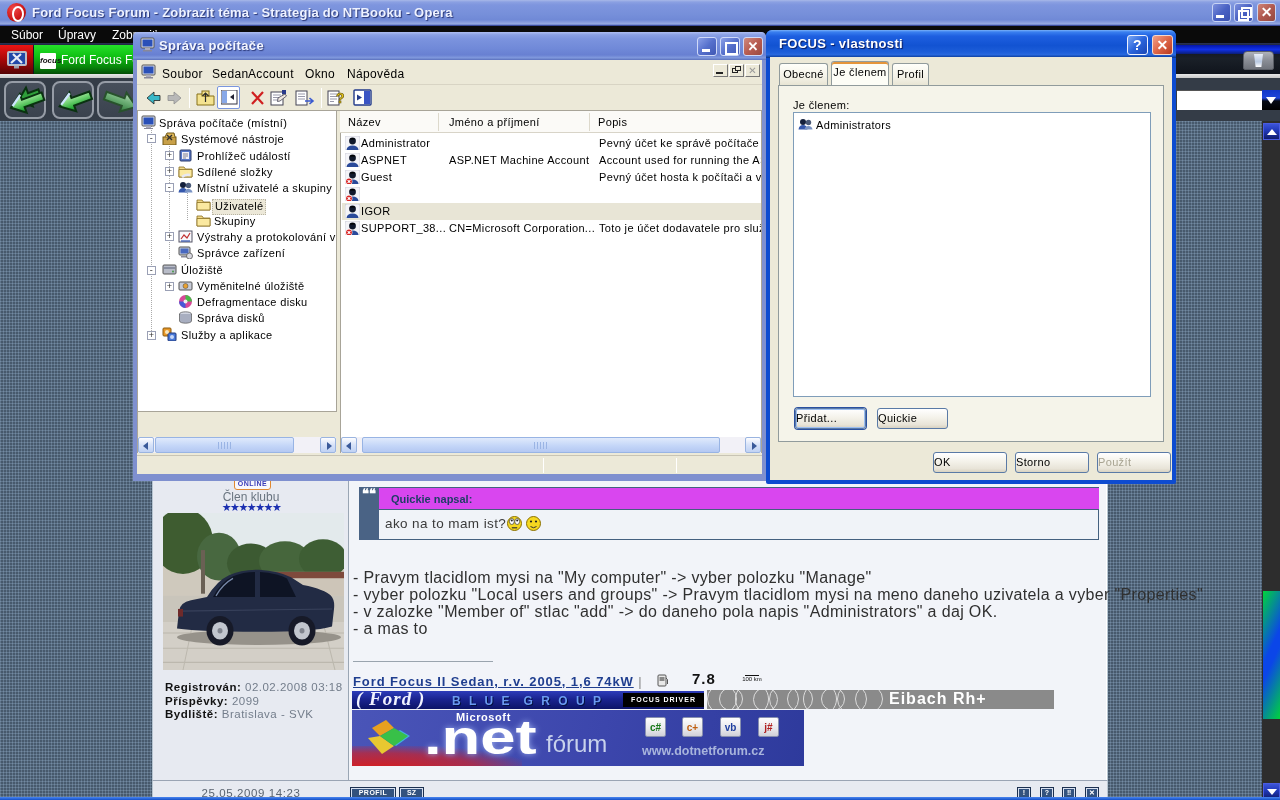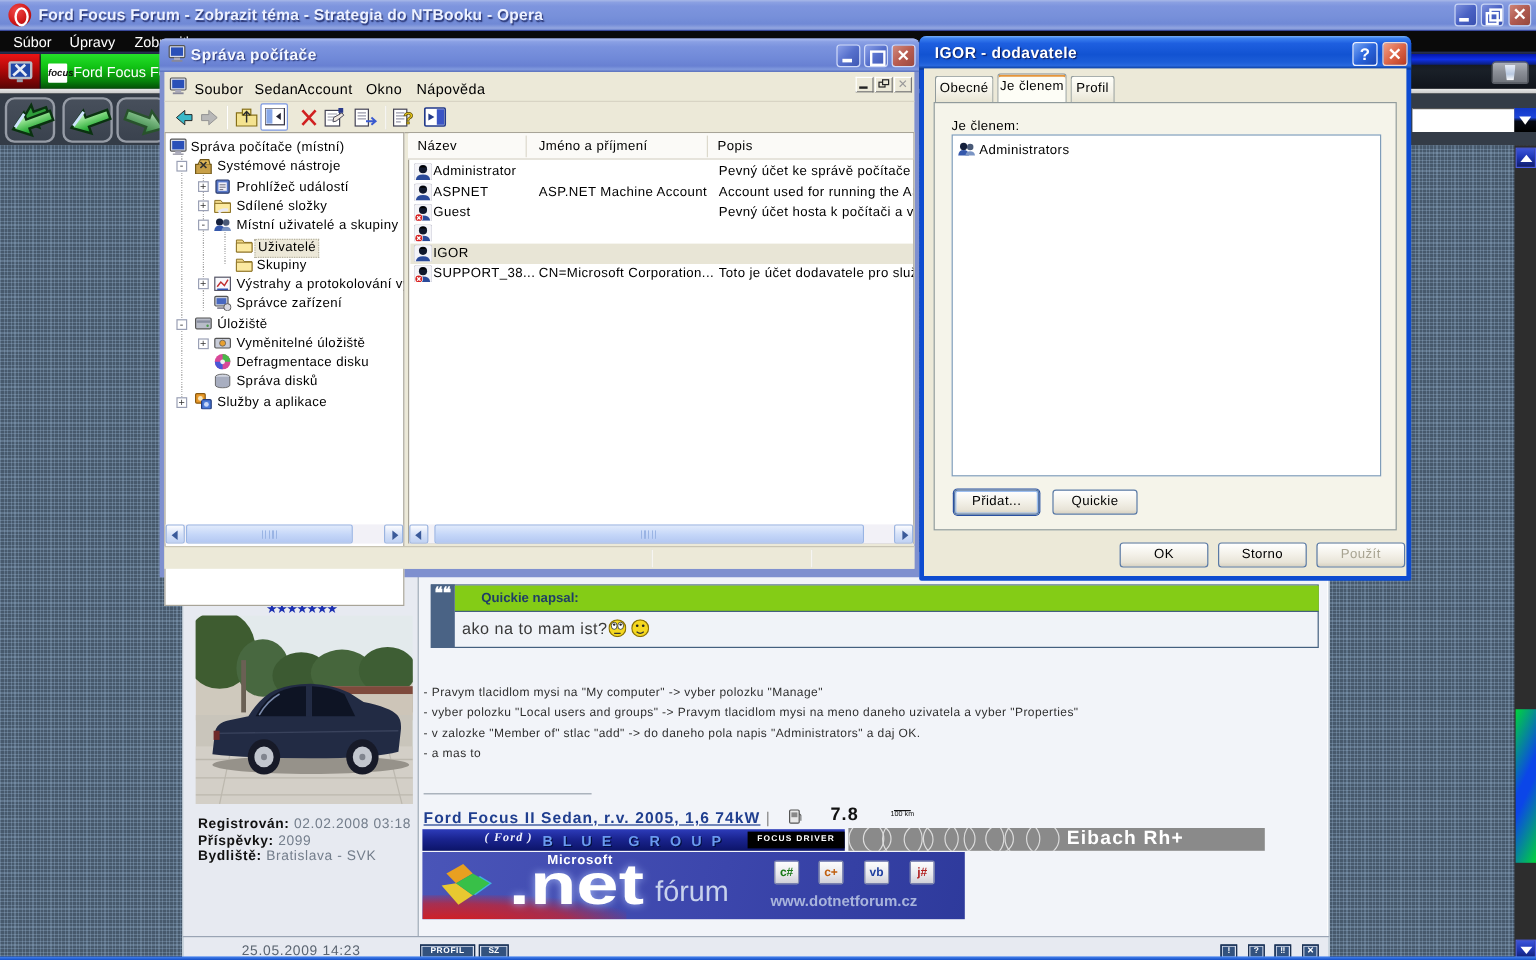--- a/index.html
+++ b/index.html
@@ -76,34 +76,34 @@
 #uinfo b { color:#111; }
 #ffooter { left:152px; top:780px; width:956px; height:18px; background:#e7eaf1; border-top:1px solid #9aa4b4; border-left:1px solid #b8c6d2; border-right:1px solid #b8c6d2; }
 #fdate { left:153px; top:787px; width:196px; text-align:center; font-size:11.5px; letter-spacing:.6px; color:#5a6470; }
 .fbtn { background:#33527e; box-shadow:inset 0 0 0 1px #d8e0f0; border:1px solid #1c3050; color:#fff; font-size:7px; font-weight:bold; text-align:center; }
 #bprofil { left:350px; top:787px; width:46px; height:12px; line-height:10px; letter-spacing:.5px; }
 #bsz { left:399px; top:787px; width:25px; height:12px; line-height:10px; }
 .sbtn2 { top:787px; width:14px; height:12px; line-height:10px; }
 
 #qbox { left:359px; top:487px; width:740px; height:53px; border:1px solid #44607f; background:#f0f3f8; }
 #qside { left:359px; top:487px; width:20px; height:53px; background:#4a6385; color:#fff; font-size:13px; font-weight:bold; text-align:center; line-height:14px; }
-#qhead { left:379px; top:488px; width:720px; height:22px; background:#84cc16; border-bottom:1px solid #44607f; color:#1f3e66; font-size:11px; font-weight:bold; line-height:22px; padding-left:22px; }
+#qhead { left:379px; top:488px; width:720px; height:22px; background:#d946ef; border-bottom:1px solid #44607f; color:#1f3e66; font-size:11px; font-weight:bold; line-height:22px; padding-left:12px; }
 #qbody { left:385px; top:516px; font-size:13.5px; letter-spacing:.4px; color:#3a3a3a; }
 .smiley { top:516px; width:15px; height:15px; }
 
-#post { left:353px; top:569px; font-size:10px; letter-spacing:.35px; color:#303030; line-height:17px; white-space:pre; }
+#post { left:353px; top:569px; font-size:16px; letter-spacing:.35px; color:#303030; line-height:17px; white-space:pre; }
 #sigline { left:353px; top:661px; width:140px; height:1px; background:#9aa4ae; }
 #sig { left:353px; top:674px; font-size:13px; letter-spacing:.9px; }
 #sig a { color:#1f3e8f; font-weight:bold; text-decoration:underline; }
 #fuel { left:657px; top:673px; }
 #consum { left:692px; top:670px; font-size:15px; font-weight:bold; color:#111; letter-spacing:1px; }
 #per100 { left:737px; top:671px; font-size:6px; color:#111; text-align:center; width:30px; }
 
 #fordban { left:352px; top:691px; width:352px; height:18px; background:linear-gradient(180deg,#2d3cba 0%,#1a2490 45%,#0c1468 100%); overflow:hidden; }
-#fordoval { position:absolute; left:4px; top:0px; width:88px; height:17px; color:#f0f2ff; font-family:"Liberation Serif",serif; font-style:italic; font-weight:bold; font-size:10px; text-align:right; line-height:16px; letter-spacing:1px; }
+#fordoval { position:absolute; left:4px; top:0px; width:88px; height:17px; color:#f0f2ff; font-family:"Liberation Serif",serif; font-style:italic; font-weight:bold; font-size:19px; text-align:left; line-height:16px; letter-spacing:1px; }
 #bluegroup { position:absolute; left:100px; top:3px; color:#6a9af0; font-size:12px; font-weight:bold; letter-spacing:2.5px; text-shadow:1px 1px 0 #041040; }
 #focusdriver { position:absolute; left:271px; top:2px; width:81px; height:14px; background:#000; color:#fff; font-size:7px; font-weight:bold; text-align:center; line-height:14px; letter-spacing:1px; }
 #eibach { left:707px; top:690px; width:347px; height:19px; background:#8a8a8a; overflow:hidden; }
 #eibach .sw { position:absolute; border:1.5px solid #dcdcdc; border-radius:50%; }
 #eibach .txt { position:absolute; left:182px; top:0px; color:#fff; font-size:16px; font-weight:bold; letter-spacing:1px; }
 #netban { left:352px; top:710px; width:452px; height:56px; background:linear-gradient(105deg,#4a55b8 0%,#3c46ac 55%,#2e3a9c 100%); overflow:hidden; }
 #netred { position:absolute; left:0; top:36px; width:170px; height:20px; background:radial-gradient(ellipse at 12% 120%, rgba(228,24,16,.95) 0%, rgba(228,24,16,.6) 50%, rgba(228,24,16,0) 78%); }
 #netms { position:absolute; left:104px; top:1px; color:#fff; font-size:11px; font-weight:bold; letter-spacing:.6px; }
 #nettext { position:absolute; left:72px; top:0px; color:#fff; font-size:48px; font-weight:bold; letter-spacing:0; transform:scaleX(1.32); transform-origin:0 0; text-shadow:0 0 6px rgba(180,200,255,.8); }
 #netforum { position:absolute; left:194px; top:20px; color:#c8d2ec; font-size:24px; }
@@ -126,21 +126,21 @@
 #mclose:after { content:"✕"; position:absolute; width:100%; text-align:center; color:#fff; font-size:13px; font-weight:bold; line-height:18px; }
 #mbody { left:4px; top:28px; width:625px; height:414px; background:#ece9d8; }
 #mmenu { left:4px; top:28px; width:625px; height:24px; }
 #mmenu span { position:absolute; top:7px; color:#000; font-size:12px; }
 #mmenu .ic2 { position:absolute; left:4px; top:4px; }
 .cwbtn { position:absolute; top:4px; width:15px; height:13px; background:#ece9d8; border:1px solid; border-color:#fff #777 #777 #fff; }
 #mtools { left:4px; top:52px; width:625px; height:26px; border-top:1px solid #d8d4c4; }
 #mtools svg, #mtools .tbx { position:absolute; top:3px; }
 .tsep { position:absolute; top:3px; width:1px; height:20px; background:#c8c4b4; border-right:1px solid #fff; }
 #mpanes { left:4px; top:78px; width:625px; height:343px; background:#ece9d8; border:1px solid #a8a498; border-bottom:none; }
-#tree { left:4px; top:78px; width:200px; height:395px; background:#fff; border:1px solid #a8a498; overflow:hidden; }
+#tree { left:4px; top:78px; width:200px; height:302px; background:#fff; border:1px solid #a8a498; overflow:hidden; }
 #list { left:207px; top:78px; width:422px; height:343px; background:#fff; border:1px solid #a8a498; overflow:hidden; }
 .trow { position:absolute; height:16px; color:#000; font-size:11px; white-space:nowrap; }
 .texp { position:absolute; width:9px; height:9px; background:#fff; border:1px solid #9aa0b5; font-size:9px; line-height:7px; text-align:center; color:#333; }
 .ticon { position:absolute; width:15px; height:14px; }
 #lhead { left:207px; top:79px; width:421px; height:22px; background:#fbfaf7; border-bottom:1px solid #d8d4c8; color:#000; z-index:2; }
 #lhead span { position:absolute; top:5px; font-size:11px; }
 #lhead .cd { position:absolute; top:2px; width:1px; height:18px; background:#ddd9cc; }
 .lrow { position:absolute; height:17px; font-size:11px; color:#000; white-space:nowrap; overflow:hidden; }
 .lrow span { position:absolute; top:2px; }
 #mstatus { left:4px; top:423px; width:625px; height:19px; background:#ece9d8; border-top:1px solid #c8c4b4; }
@@ -169,21 +169,21 @@
 #dclose:after { content:"✕"; position:absolute; width:100%; text-align:center; color:#fff; font-size:14px; font-weight:bold; line-height:19px; }
 #dbody { position:absolute; left:4px; top:27px; width:402px; height:423px; background:#ece9d8; }
 .tab { position:absolute; z-index:2; top:33px; height:22px; background:linear-gradient(180deg,#fffffa 0%,#f4f2e8 60%,#e8e5d4 100%);
   border:1px solid #919b9c; border-bottom:none; border-radius:3px 3px 0 0; font-size:11px; text-align:center; padding-top:4px; color:#000; }
 .tab.on { top:31px; height:24px; background:#fdfdf6; z-index:4;
   box-shadow:inset 0 2px 0 #e5953a; }
 #dpanel { position:absolute; left:12px; top:55px; width:386px; height:357px; background:#f5f4ea; border:1px solid #919b9c; z-index:1; }
 #dlabel { position:absolute; left:27px; top:69px; color:#000; z-index:3; }
 #dlist { position:absolute; left:27px; top:82px; width:358px; height:285px; background:#fff; border:1px solid #7f9db9; z-index:3; }
 .xpbtn { position:absolute; z-index:3; height:21px; background:linear-gradient(180deg,#ffffff 0%,#f4f2ea 45%,#e8e4d8 82%,#d8d2c2 100%);
-  border:1px solid #5a7aa6; border-radius:3px; color:#000; font-size:11px; text-align:center; line-height:19px; }
+  border:1px solid #5a7aa6; border-radius:3px; color:#000; font-size:11px; text-align:left; line-height:19px; }
 .xpbtn.def { box-shadow:0 0 0 1px #2a50a0, inset 0 0 0 1px #9cbef0; }
 .xpbtn.dis { color:#a8a492; }
 </style>
 </head>
 <body>
 <div id="screen">
 
   <div class="abs" id="otitle"></div>
   <div class="abs" id="ologo"></div>
   <div class="abs" id="otext">Ford Focus Forum - Zobrazit téma - Strategia do NTBooku - Opera</div>
@@ -651,21 +651,21 @@
         <div class="ar arr" style="right:0"></div>
       </div>
     <div class="in hsb" style="left:208px;top:405px;width:420px">
         <div class="ar al" style="left:0"></div>
         <div class="th" style="left:21px;width:358px"></div>
         <div class="ar arr" style="right:0"></div>
       </div>
   </div>
   <div class="abs" id="dlg">
     <div id="dtitle">
-        <div class="tx">IGOR - dodavatele</div>
+        <div class="tx">FOCUS - vlastnosti</div>
       </div>
     <div id="dhelp">?</div>
     <div id="dclose"></div>
     <div id="dbody"></div>
     <div class="tab" style="left:13px;width:49px">Obecné</div>
     <div class="tab on" style="left:65px;width:58px">Je členem</div>
     <div class="tab" style="left:126px;width:37px">Profil</div>
     <div id="dpanel"></div>
     <div id="dlabel">Je členem:</div>
     <div id="dlist">

